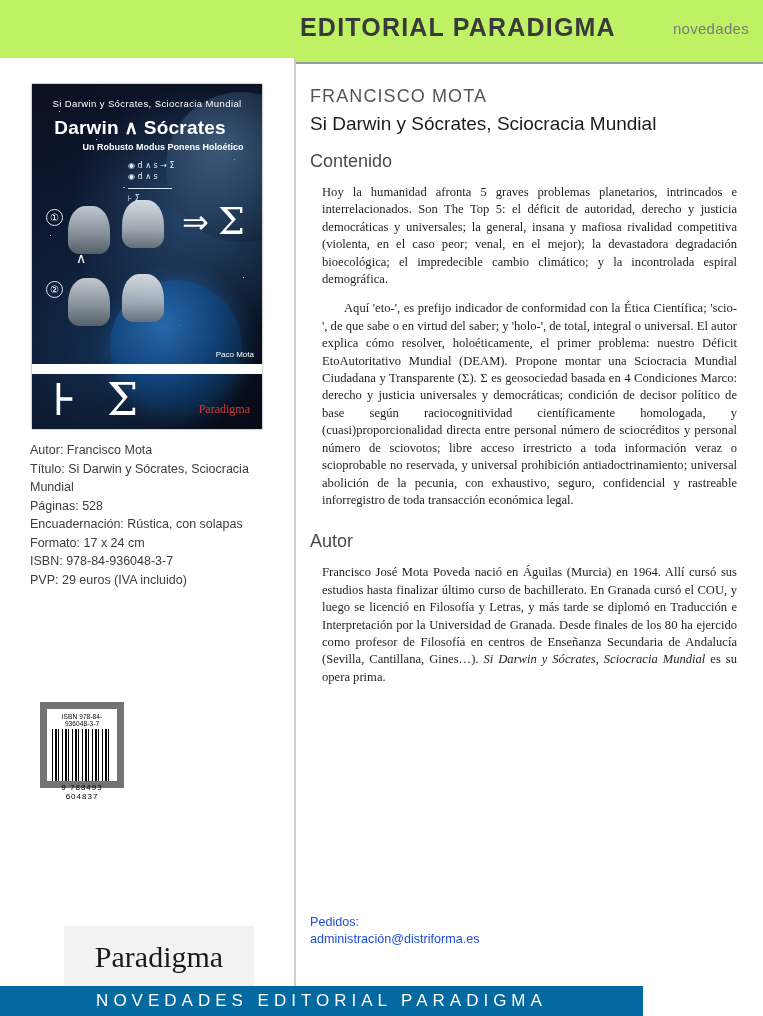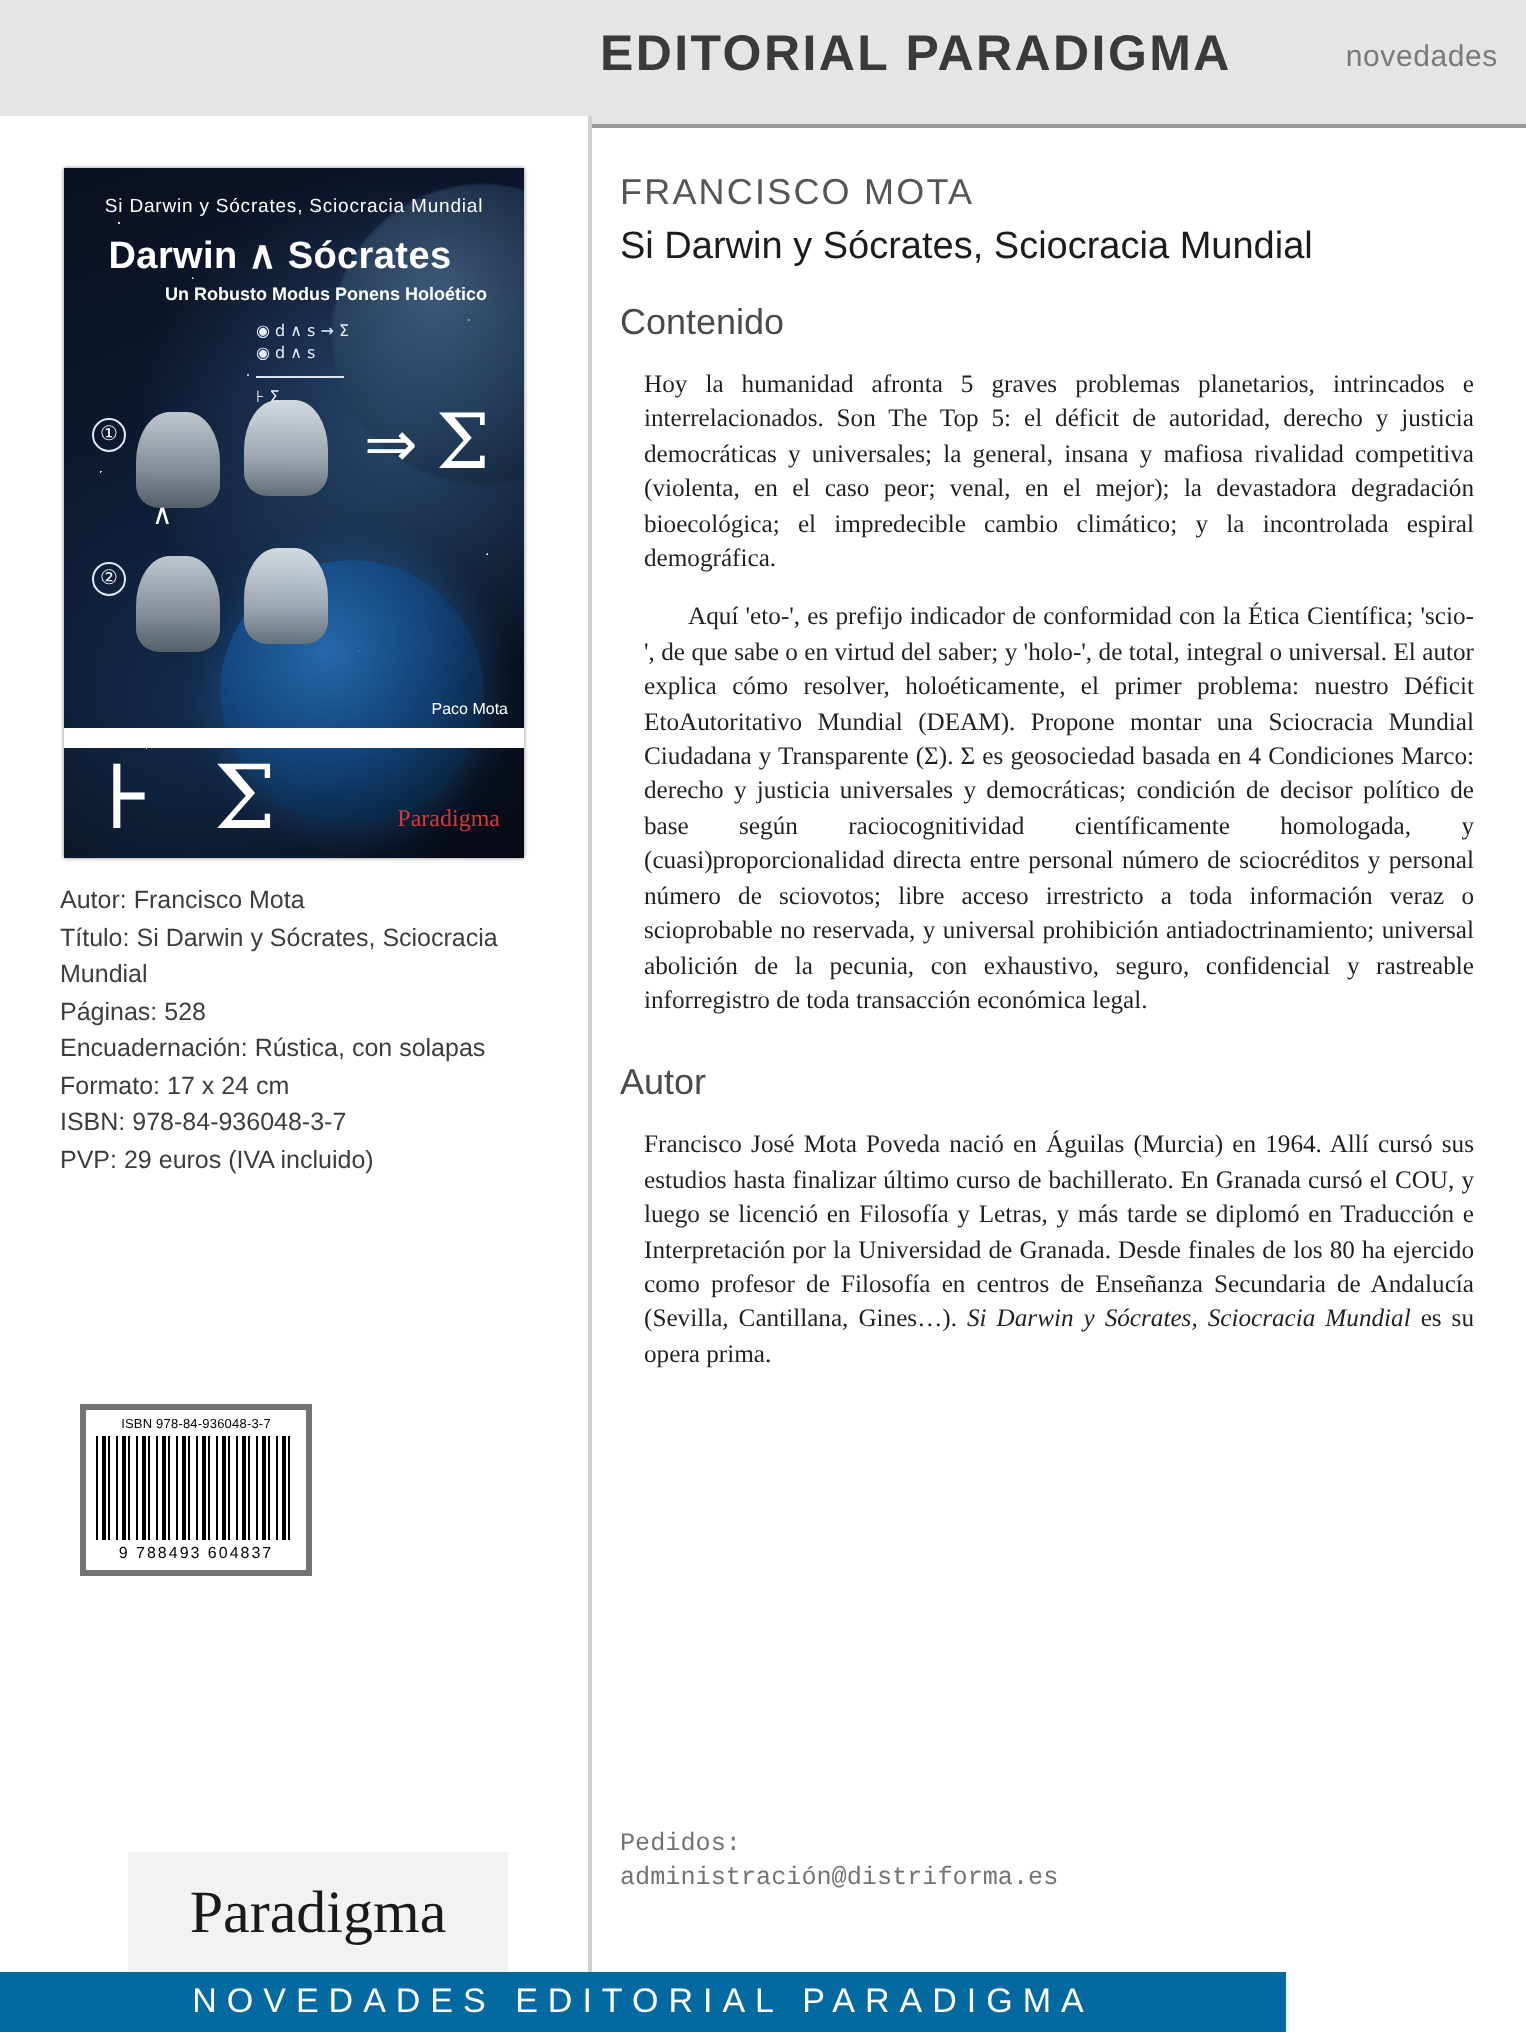--- a/index.html
+++ b/index.html
@@ -14,21 +14,21 @@
     width: 763px; height: 1016px;
     background: #ffffff;
     overflow: hidden;
   }
 
   
   .header {
     position: absolute;
     left: 0; top: 0;
     width: 763px; height: 64px;
-    background: #e5e5e5;
+    background: #bef264;
     border-bottom: 2px solid #9a9a9a;
   }
   .header-title {
     position: absolute;
     left: 300px; top: 13px;
     font-size: 25px;
     font-weight: bold;
     letter-spacing: 1.2px;
     color: #3a3a3a;
     font-family: "Liberation Sans", sans-serif;
@@ -181,23 +181,23 @@
     font-size: 12.5px;
     line-height: 18.5px;
     color: #3c3c3c;
   }
   .meta .lbl { color: #3c3c3c; }
 
   
   .barcode-box {
     position: absolute;
     left: 40px; top: 644px;
-    width: 116px; height: 86px;
-    background: #ffffff;
-    border: 3px solid #737373;
+    width: 84px; height: 86px;
+    background: #ffffff;
+    border: 7px solid #737373;
     padding: 4px 5px 2px 5px;
   }
   .barcode-isbn {
     font-size: 6.5px; color: #000; text-align: center; letter-spacing: 0.1px;
     margin-bottom: 2px;
   }
   .barcode-bars {
     height: 52px;
     background-image: repeating-linear-gradient(90deg,
       #000 0px, #000 1px, #fff 1px, #fff 3px,
@@ -258,22 +258,22 @@
     font-family: "Liberation Serif", serif;
   }
   .body-text p { margin: 12px; }
   .body-text p + p { text-indent: 22px; }
   .sec-head.autor { margin-top: 22px; }
   .pedidos {
     position: absolute;
     left: 12px; bottom: 38px;
     font-size: 12.6px;
     line-height: 17px;
-    color: #737373;
-    font-family: Liberation Mono, monospace;
+    color: #1d4ed8;
+    font-family: Liberation Sans, sans-serif;
   }
 
   
   .footer {
     position: absolute;
     left: 0; bottom: 0;
     width: 643px; height: 30px;
     background: #0369a1;
     color: #ffffff;
     display: flex; align-items: center; justify-content: center;

